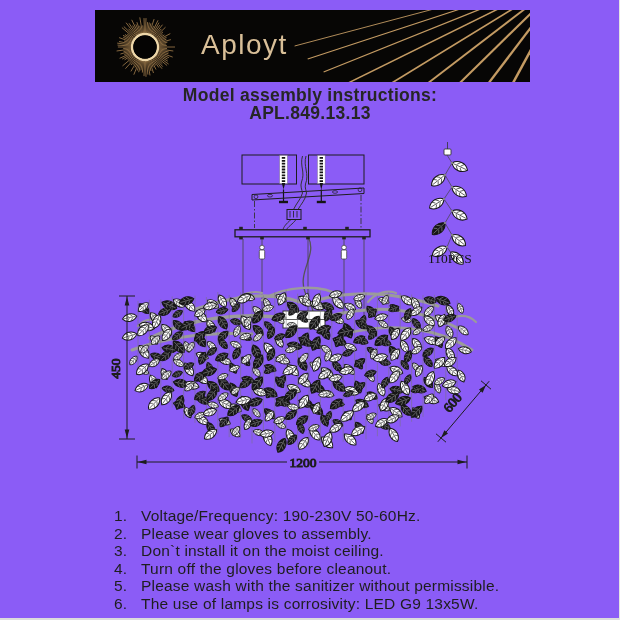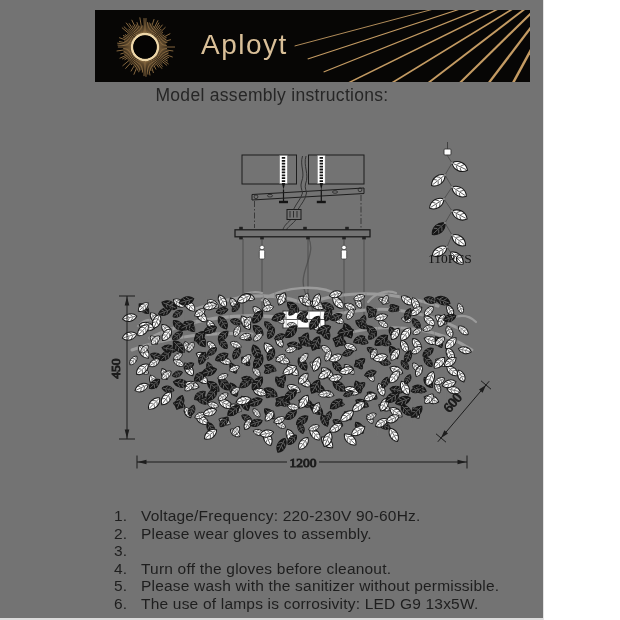--- a/index.html
+++ b/index.html
@@ -1,23 +1,23 @@
 <!DOCTYPE html>
 <html><head>
 <meta charset="utf-8">
 <style>
   html,body{margin:0;padding:0}
   body{width:620px;height:620px;background:#fff;font-family:"Liberation Sans",sans-serif}
-  .sheet{position:relative;width:544px;height:620px;background:#737373;overflow:hidden;
+  .sheet{position:relative;width:620px;height:620px;background:#8b5cf6;overflow:hidden;
          box-shadow:inset -1px 0 0 #e3e3e3, inset 0 -2px 0 #dcdcdc}
   .banner{position:absolute;left:95px;top:10px;width:435px;height:72px;background:#070605;overflow:hidden}
   .banner svg{position:absolute;left:0;top:0}
   .wordmark{position:absolute;left:106px;top:19px;font-size:28px;font-weight:300;color:#d9bf98;
             letter-spacing:1.5px;font-family:"Liberation Sans",sans-serif}
-  .title,.model{position:absolute;left:0;right:0;text-align:center;color:#262626;font-weight:400;letter-spacing:.3px}
+  .title,.model{position:absolute;left:0;right:0;text-align:center;color:#262626;font-weight:700;letter-spacing:.3px}
   .title{top:85px;font-size:17.5px}
   .model{top:103px;font-size:17.5px}
   .instr{position:absolute;left:112px;top:507px;color:#1e1e1e;font-size:15.5px;font-weight:500;letter-spacing:.2px}
   .row{display:flex;line-height:17.55px;white-space:nowrap}
   .num{width:27px;flex:none;padding-left:2px}
   #diagram{position:absolute;left:0;top:0;pointer-events:none}
   .dimtext{font-family:"Liberation Serif",serif;font-size:13.5px;fill:#141414}
   .ink{stroke:#1d1d1d;fill:none}
 </style>
 </head>
@@ -131,20 +131,21 @@
           <line x1="63.5" y1="35.1" x2="71.2" y2="34.0" stroke="#bb9158" stroke-width="0.7"></line>
           <line x1="63.7" y1="36.0" x2="71.8" y2="35.5" stroke="#bb9158" stroke-width="0.7"></line>
         </g>
       <circle cx="50" cy="37" r="13" fill="none" stroke="#eed7a8" stroke-width="2.4"></circle>
       <circle cx="50" cy="37" r="11.5" fill="#050403"></circle>
     </svg>
     <span class="wordmark">Aployt</span>
   </div>
 
   <div class="title">Model assembly instructions:</div>
+  <div class="model">APL.849.13.13</div>
 
   <svg id="diagram" width="620" height="620" viewBox="0 0 620 620">
     <defs>
       <pattern id="xh" width="5.5" height="5.5" patternUnits="userSpaceOnUse">
         <path d="M0 5.5L5.5 0M0 0L5.5 5.5" stroke="#3a3a3a" stroke-width="0.55"></path>
       </pattern>
     </defs>
 
     <g>
       <rect x="242" y="155" width="54.5" height="29" fill="url(#xh)" class="ink" stroke-width="1"></rect>
@@ -1762,28 +1763,29 @@
           <circle cx="452" cy="235" r="0.9" fill="#fff" stroke="#333" stroke-width="0.5"></circle>
           <circle cx="447" cy="247" r="0.9" fill="#fff" stroke="#333" stroke-width="0.5"></circle>
         </g>
       <text class="dimtext" x="450" y="263" text-anchor="middle">110PCS</text>
     </g>
   </svg>
 
   <div class="instr">
     <div class="row">
       <span class="num">1.</span>
-      <span>Voltage/Frequency: 220-230V 90-60Hz.</span>
+      <span>Voltage/Frequency: 190-230V 50-60Hz.</span>
     </div>
     <div class="row">
       <span class="num">2.</span>
       <span>Please wear gloves to assembly.</span>
     </div>
     <div class="row">
       <span class="num">3.</span>
+      <span>Don`t install it on the moist ceiling.</span>
     </div>
     <div class="row">
       <span class="num">4.</span>
       <span>Turn off the gloves before cleanout.</span>
     </div>
     <div class="row">
       <span class="num">5.</span>
       <span>Please wash with the sanitizer without permissible.</span>
     </div>
     <div class="row">

